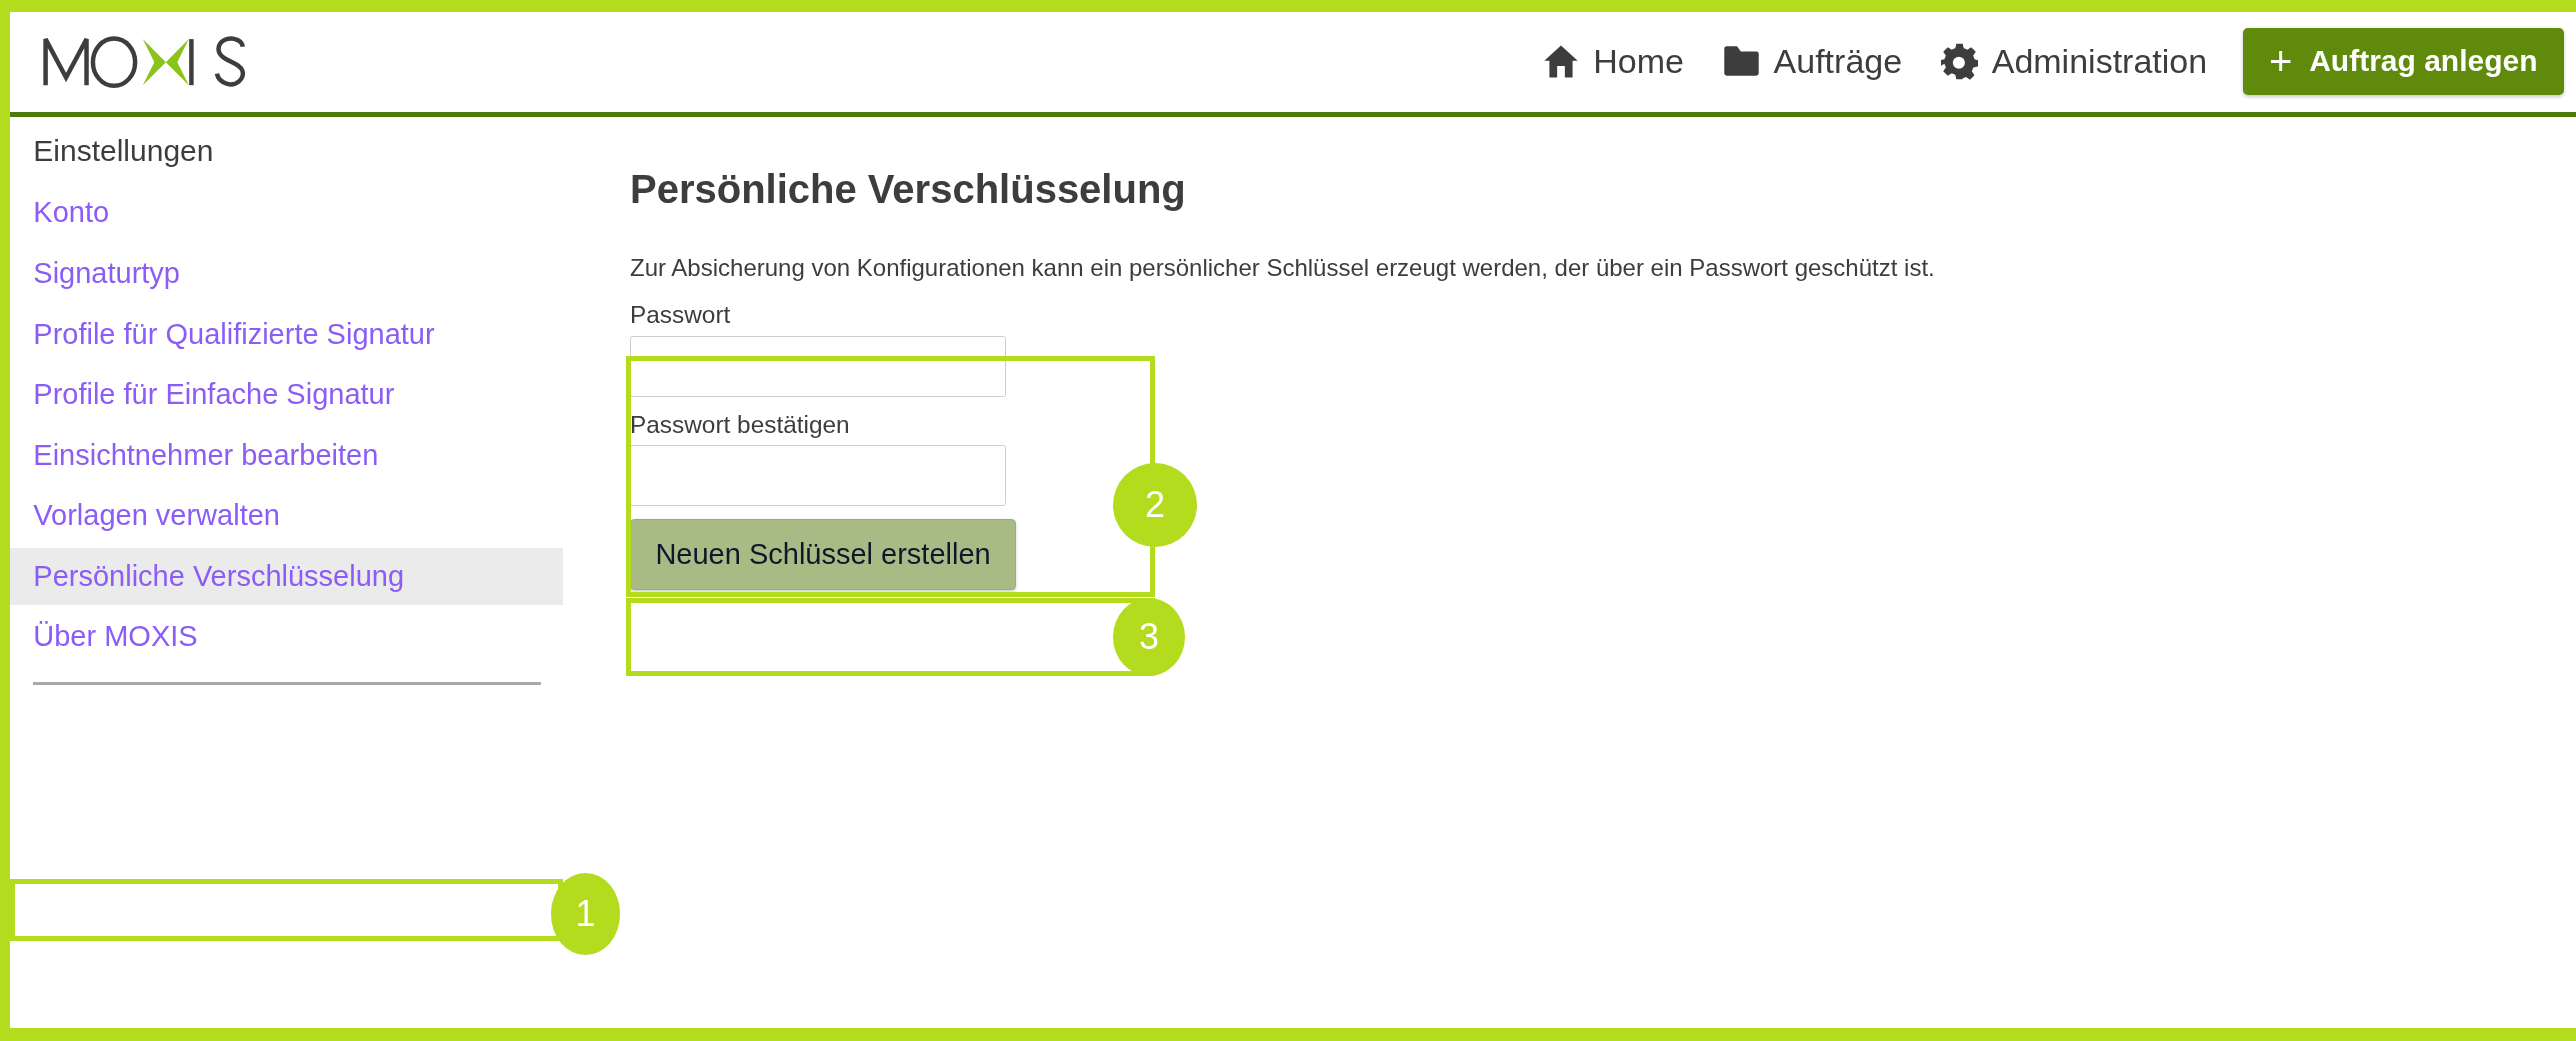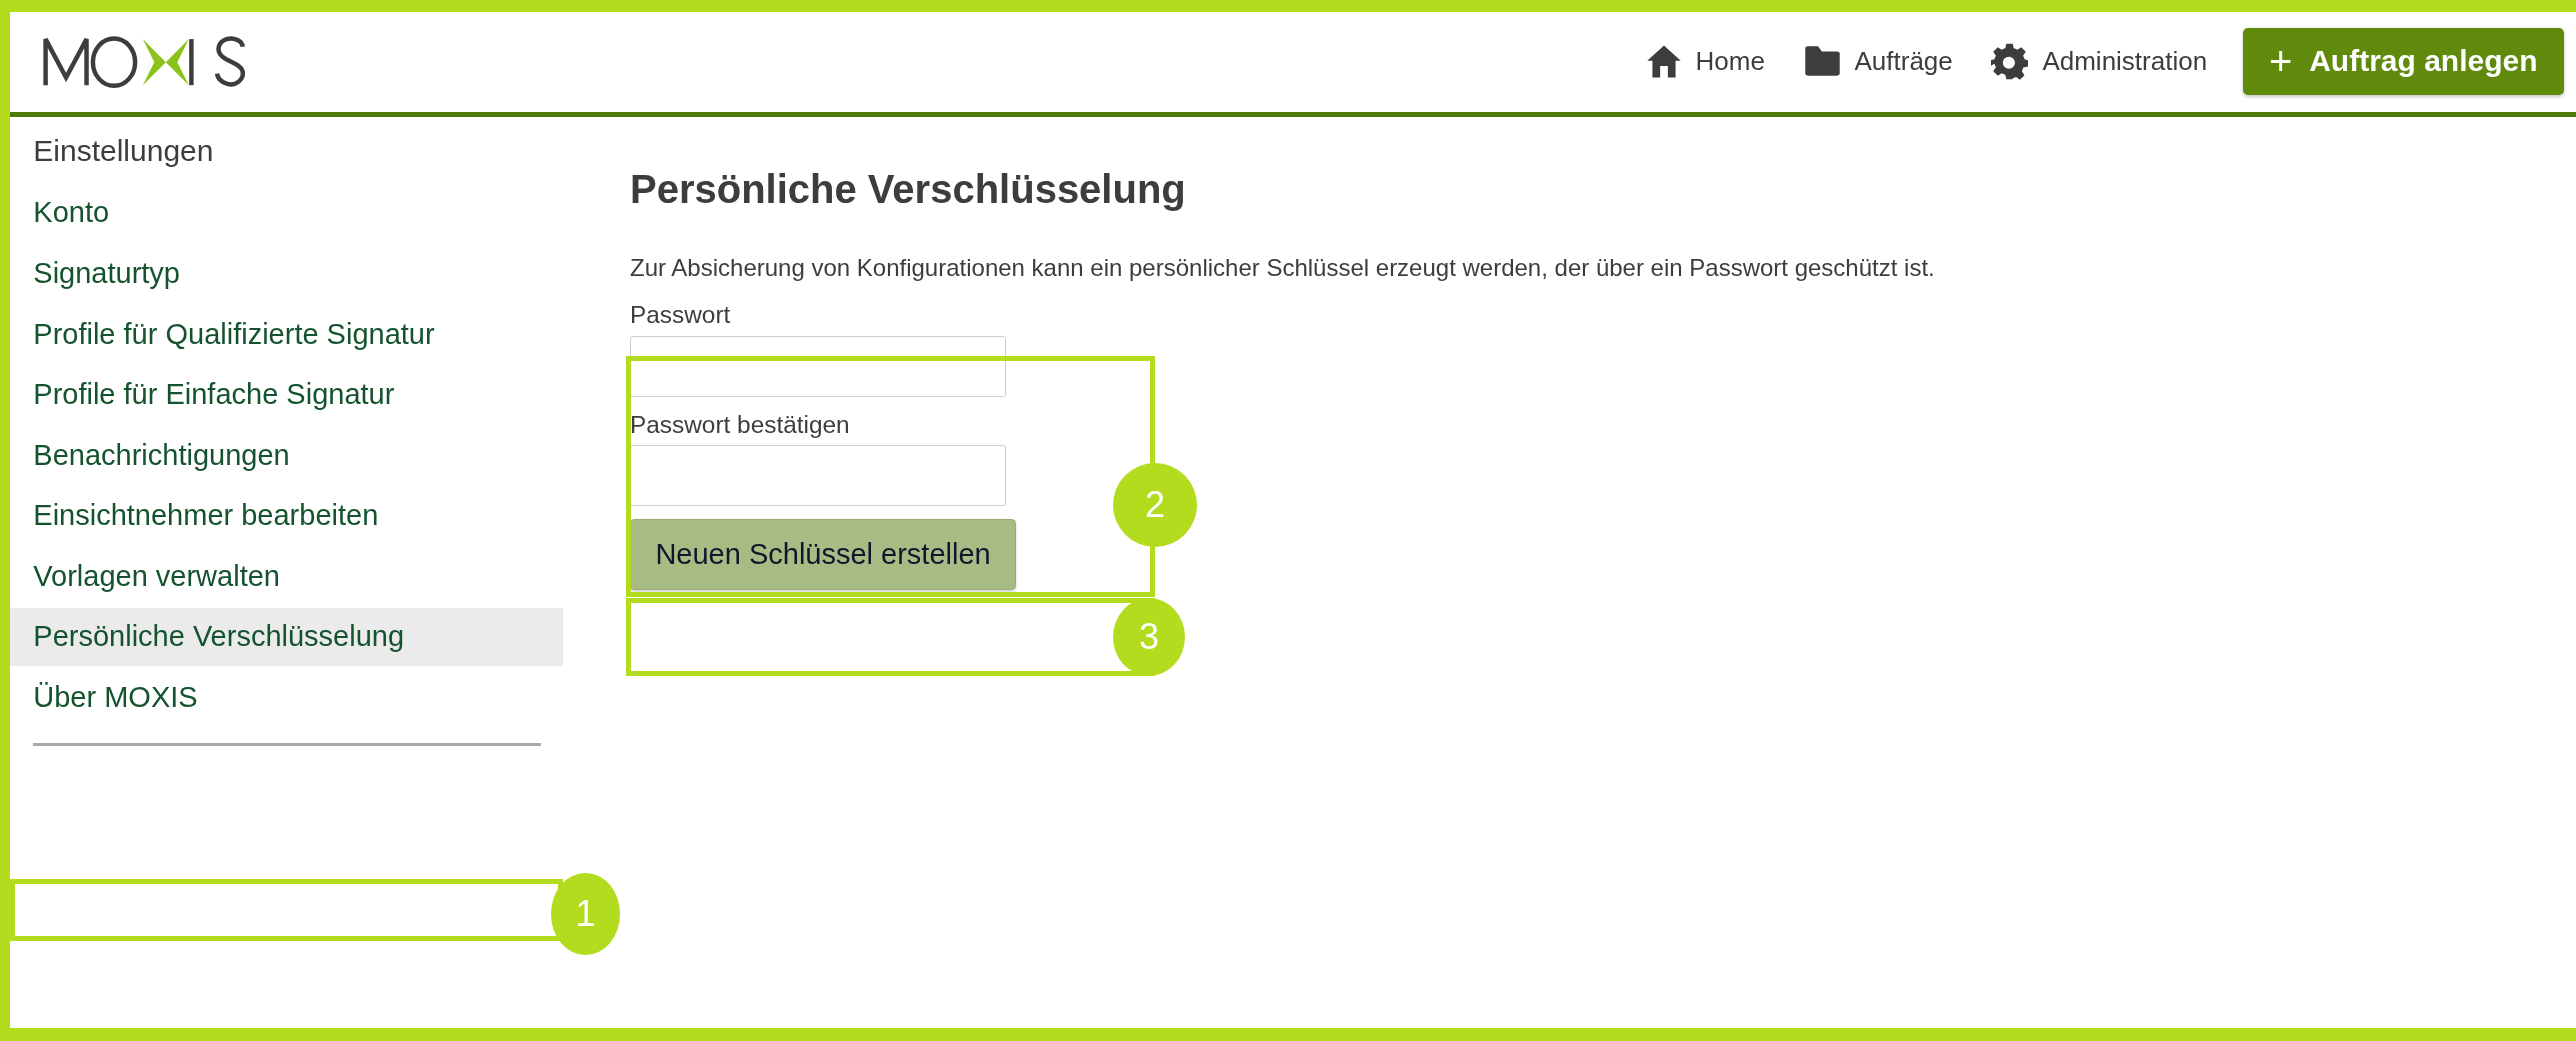--- a/index.html
+++ b/index.html
@@ -75,21 +75,21 @@
     height: 100%;
   }
   .nav-icon {
     display: flex;
     align-items: center;
     justify-content: center;
     color: #3d3d3d;
   }
   .nav-icon svg { display: block; }
   .nav-label {
-    font-size: 26px;
+    font-size: 34px;
     color: #3d3d3d;
     white-space: nowrap;
   }
 
   #create-order-btn {
     display: flex;
     align-items: center;
     gap: 16.7px;
     margin-left: 16.7px;
     margin-right: 5.1px;
@@ -120,21 +120,21 @@
     width: 553px;
   }
   #sidebar-title {
     font-size: 30px;
     font-weight: normal;
     color: #3d3d3d;
     padding: 11.6px 0 16.7px 23px;
   }
   .side-item {
     font-size: 29px;
-    color: #14532d;
+    color: #8b5cf6;
     padding: 12.2px 0 12.2px 23px;
     margin-bottom: 3.2px;
     cursor: pointer;
     white-space: nowrap;
   }
   .side-item.selected {
     background: #ebebeb;
   }
   #sidebar-divider {
     margin: 16.7px 0 0 23px;
@@ -301,21 +301,20 @@
     </div>
   </div>
 
   <div id="sidebar">
     <div id="sidebar-title">Einstellungen</div>
 
     <div class="side-item">Konto</div>
     <div class="side-item">Signaturtyp</div>
     <div class="side-item">Profile für Qualifizierte Signatur</div>
     <div class="side-item">Profile für Einfache Signatur</div>
-    <div class="side-item">Benachrichtigungen</div>
     <div class="side-item">Einsichtnehmer bearbeiten</div>
     <div class="side-item">Vorlagen verwalten</div>
     <div class="side-item selected">Persönliche Verschlüsselung</div>
     <div class="side-item">Über MOXIS</div>
 
     <div id="sidebar-divider"></div>
   </div>
 
   <div id="main">
 

